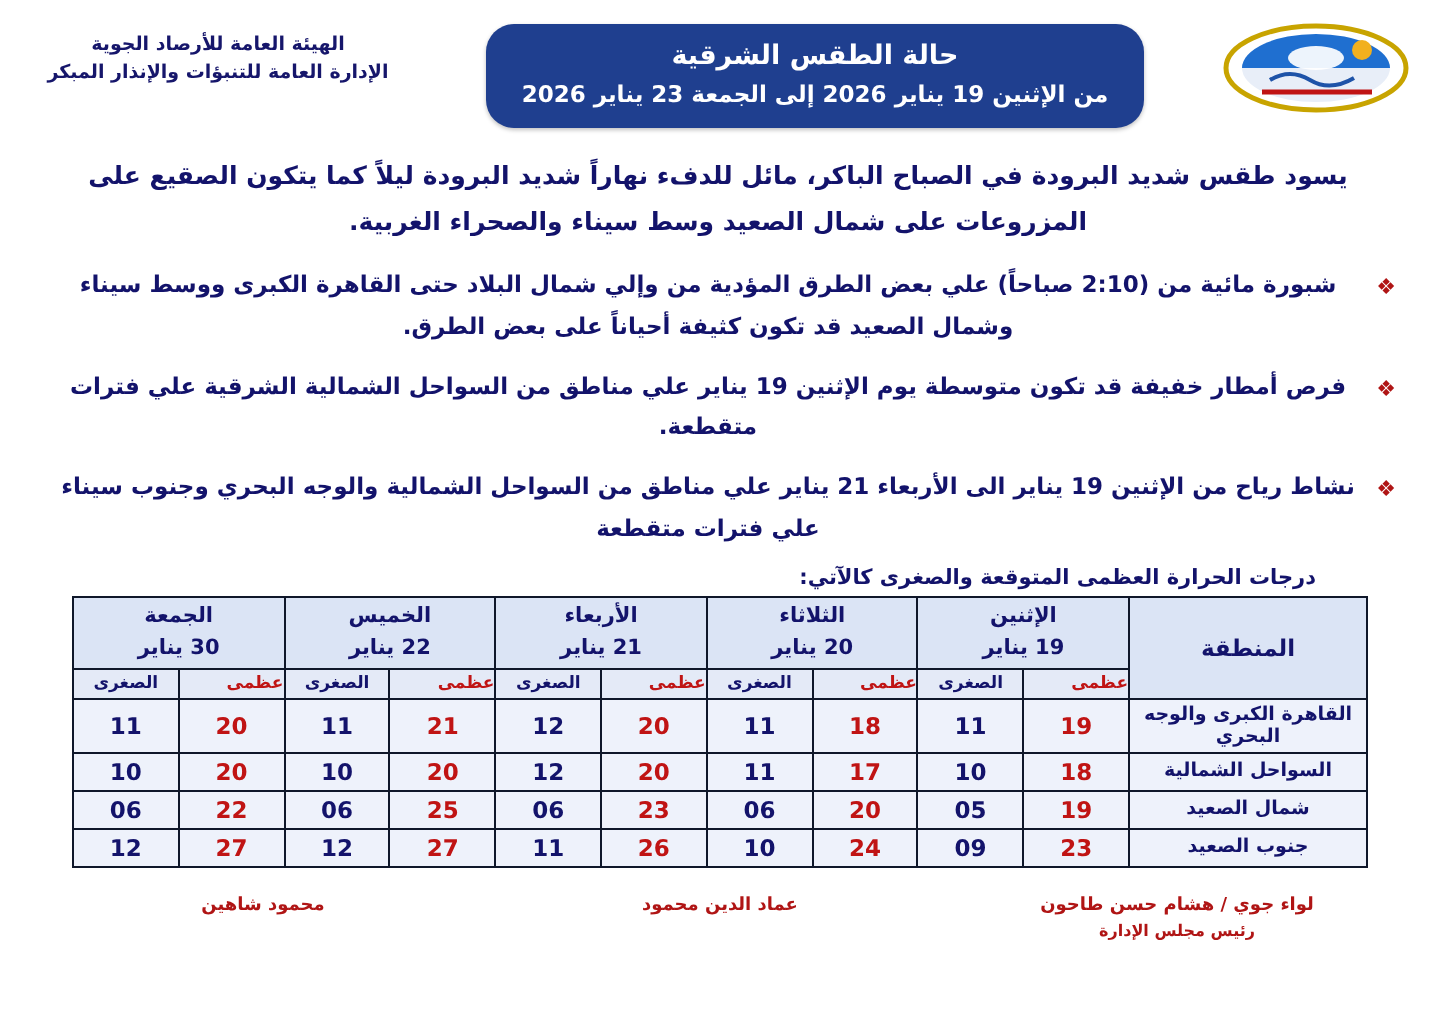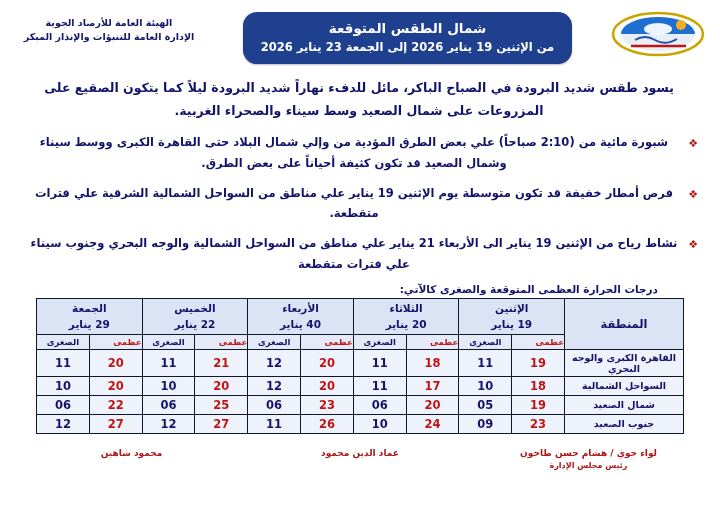--- a/index.html
+++ b/index.html
@@ -186,21 +186,21 @@
 <body>
 
 <div class="header">
 
   <div class="org-block">
     <div>الهيئة العامة للأرصاد الجوية</div>
     <div>الإدارة العامة للتنبؤات والإنذار المبكر</div>
   </div>
 
   <div class="title-block">
-    <div class="title-main">شمال الطقس المتوقعة</div>
+    <div class="title-main">حالة الطقس الشرقية</div>
     <div class="title-sub">من الإثنين 19 يناير 2026 إلى الجمعة 23 يناير 2026</div>
   </div>
 
   <div class="logo">
     <svg width="95" height="48" viewBox="0 0 95 48" xmlns="http://www.w3.org/2000/svg">
       <ellipse cx="47" cy="24" rx="45" ry="21" fill="#ffffff" stroke="#c8a400" stroke-width="2.5"></ellipse>
       <path d="M10 24 A37 17 0 0 1 84 24 Z" fill="#1f6fd0"></path>
       <path d="M10 24 A37 17 0 0 0 84 24 Z" fill="#e8eef8"></path>
       <ellipse cx="47" cy="19" rx="14" ry="6" fill="#ffffff" opacity="0.92"></ellipse>
       <path d="M24 30 q10 -6 20 0 q10 6 22 -1" stroke="#1e53a8" stroke-width="2" fill="none"></path>
@@ -240,29 +240,29 @@
         <th class="day-head" colspan="2">
           <div>الإثنين</div>
           <div>19 يناير</div>
         </th>
         <th class="day-head" colspan="2">
           <div>الثلاثاء</div>
           <div>20 يناير</div>
         </th>
         <th class="day-head" colspan="2">
           <div>الأربعاء</div>
-          <div>40 يناير</div>
+          <div>21 يناير</div>
         </th>
         <th class="day-head" colspan="2">
           <div>الخميس</div>
           <div>22 يناير</div>
         </th>
         <th class="day-head" colspan="2">
           <div>الجمعة</div>
-          <div>29 يناير</div>
+          <div>30 يناير</div>
         </th>
       </tr>
       <tr>
         <th class="subhead max">عظمى</th>
         <th class="subhead min">الصغرى</th>
         <th class="subhead max">عظمى</th>
         <th class="subhead min">الصغرى</th>
         <th class="subhead max">عظمى</th>
         <th class="subhead min">الصغرى</th>
         <th class="subhead max">عظمى</th>

